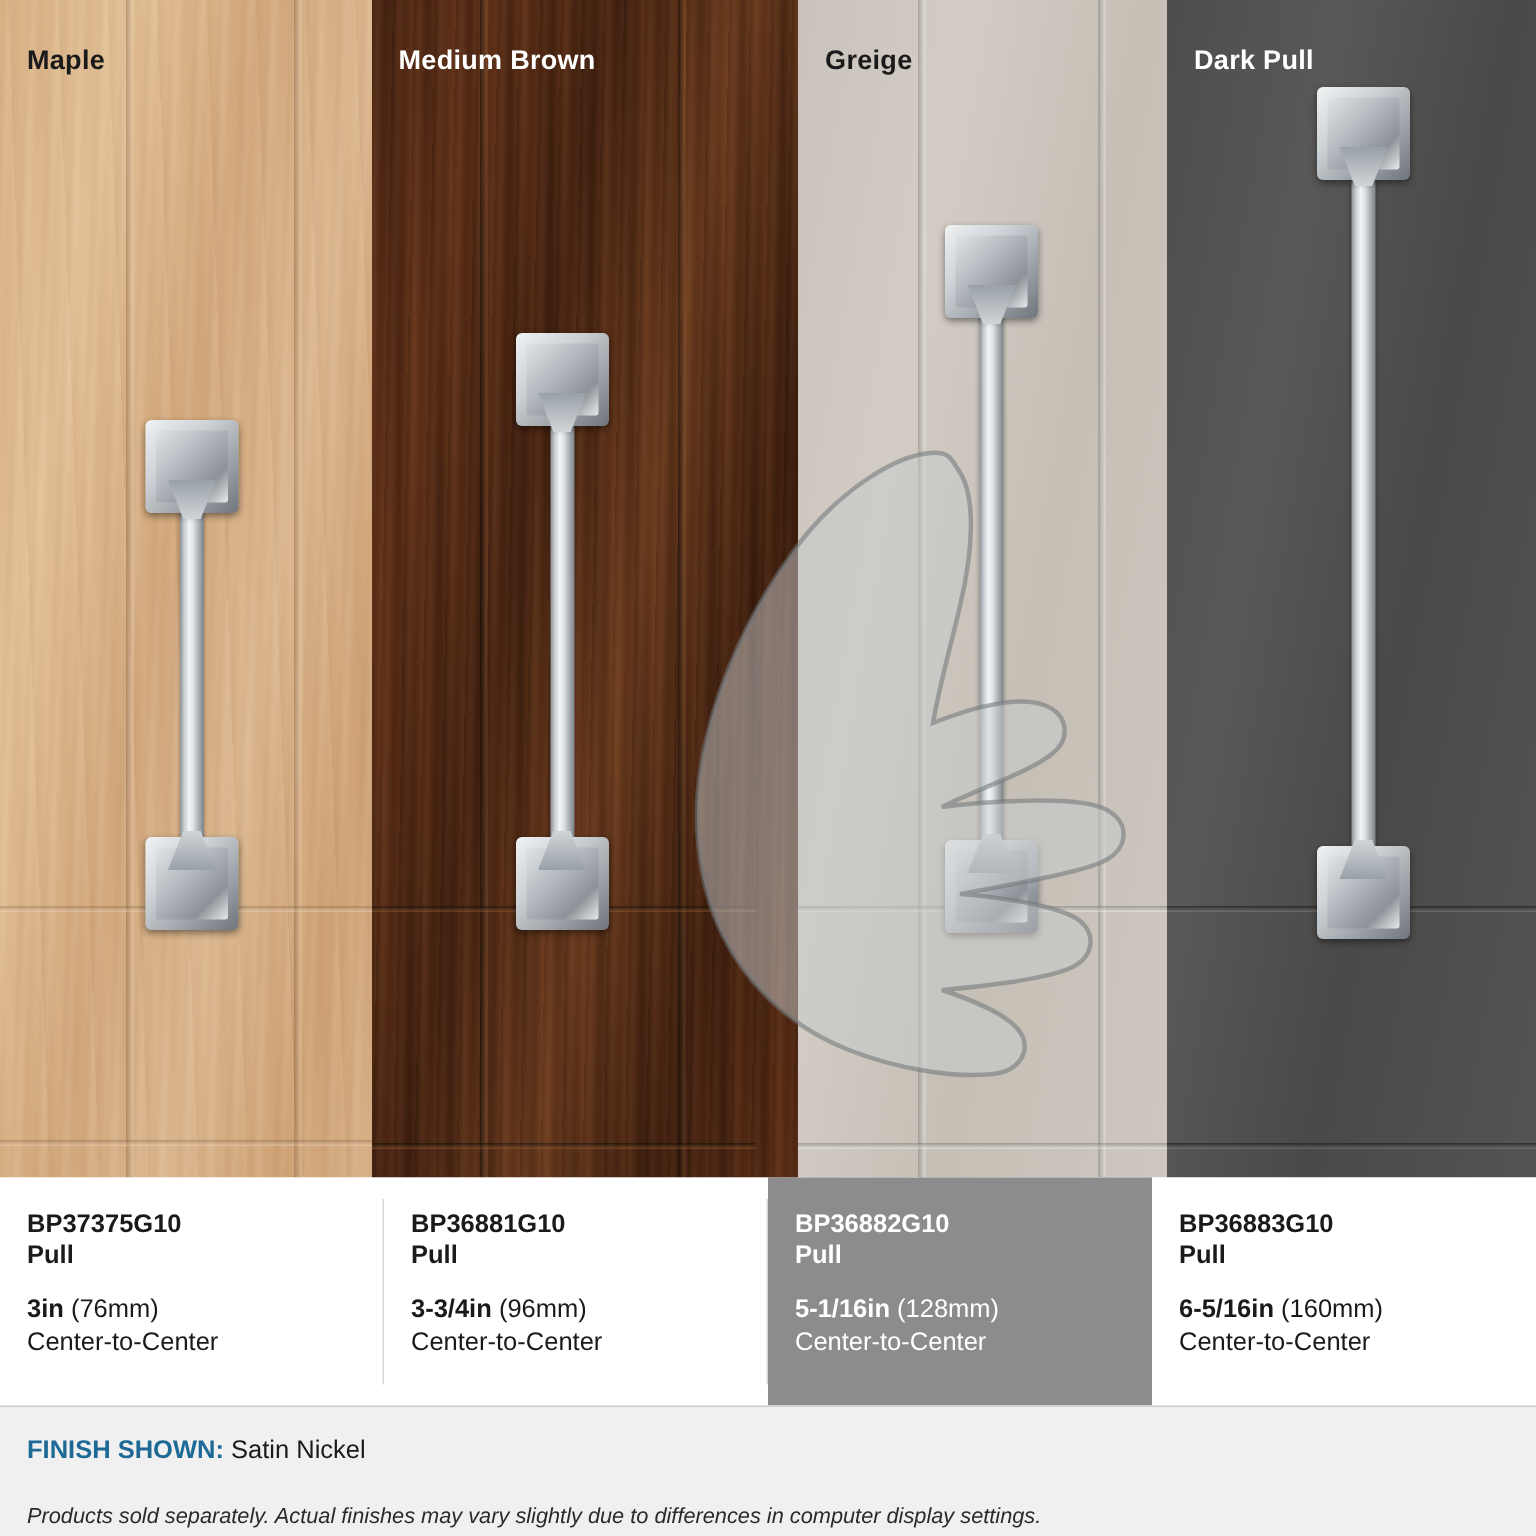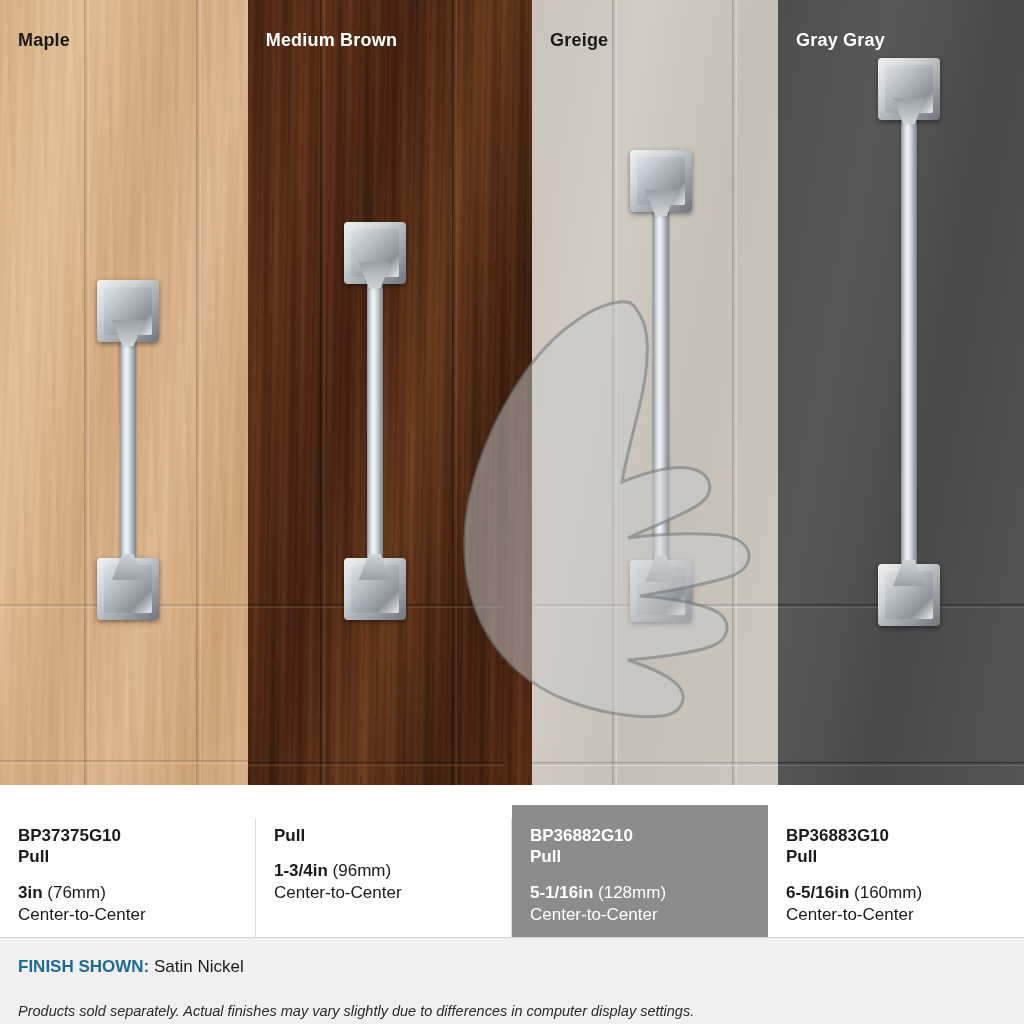--- a/index.html
+++ b/index.html
@@ -148,21 +148,20 @@
     z-index: 7;
     pointer-events: none;
   }
 
   
   .specs {
     position: absolute;
     left: 0; top: 785px;
     width: 1024px; height: 190px;
     display: flex;
-    margin-top: 20px;
   }
   .spec {
     width: 256px; height: 152px;
     padding: 20px 18px 0 18px;
     position: relative;
   }
   .spec.light { background: #ffffff; color: #1a1a1a; }
   .spec.shade { background: #8c8c8c; color: #ffffff; }
   .spec .sku { font-size: 17px; font-weight: bold; line-height: 1.25; }
   .spec .type { font-size: 17px; font-weight: bold; line-height: 1.25; }
@@ -236,21 +235,21 @@
       <div class="pull" style="left:98px; top:150px; width:62px; height:475px;">
         <div class="post" style="top:30px; height:412px;"></div>
         <div class="foot top" style="top:0;"></div>
         <div class="foot bot" style="top:410px;"></div>
       </div>
     </div>
 
     <div class="panel p4">
       <div class="groove" style="top:604px"></div>
       <div class="groove" style="top:762px"></div>
-      <div class="panel-label" style="color:#ffffff">Gray Gray</div>
+      <div class="panel-label" style="color:#ffffff">Dark Pull</div>
       <div class="pull" style="left:100px; top:58px; width:62px; height:570px;">
         <div class="post" style="top:30px; height:508px;"></div>
         <div class="foot top" style="top:0;"></div>
         <div class="foot bot" style="top:506px;"></div>
       </div>
     </div>
   </div>
 
   <svg class="hand" viewBox="0 0 400 470">
     <path d="M248 12 C262 30 258 70 250 104 C244 130 236 158 232 182
@@ -273,23 +272,24 @@
       <div class="type">Pull</div>
       <div class="dim">
         <b>3in</b>
         <span>(76mm)</span>
       </div>
       <div class="ctc">Center-to-Center</div>
       <div class="divider"></div>
     </div>
 
     <div class="spec light">
+      <div class="sku">BP36881G10</div>
       <div class="type">Pull</div>
       <div class="dim">
-        <b>1-3/4in</b>
+        <b>3-3/4in</b>
         <span>(96mm)</span>
       </div>
       <div class="ctc">Center-to-Center</div>
       <div class="divider"></div>
     </div>
 
     <div class="spec shade">
       <div class="sku">BP36882G10</div>
       <div class="type">Pull</div>
       <div class="dim">

